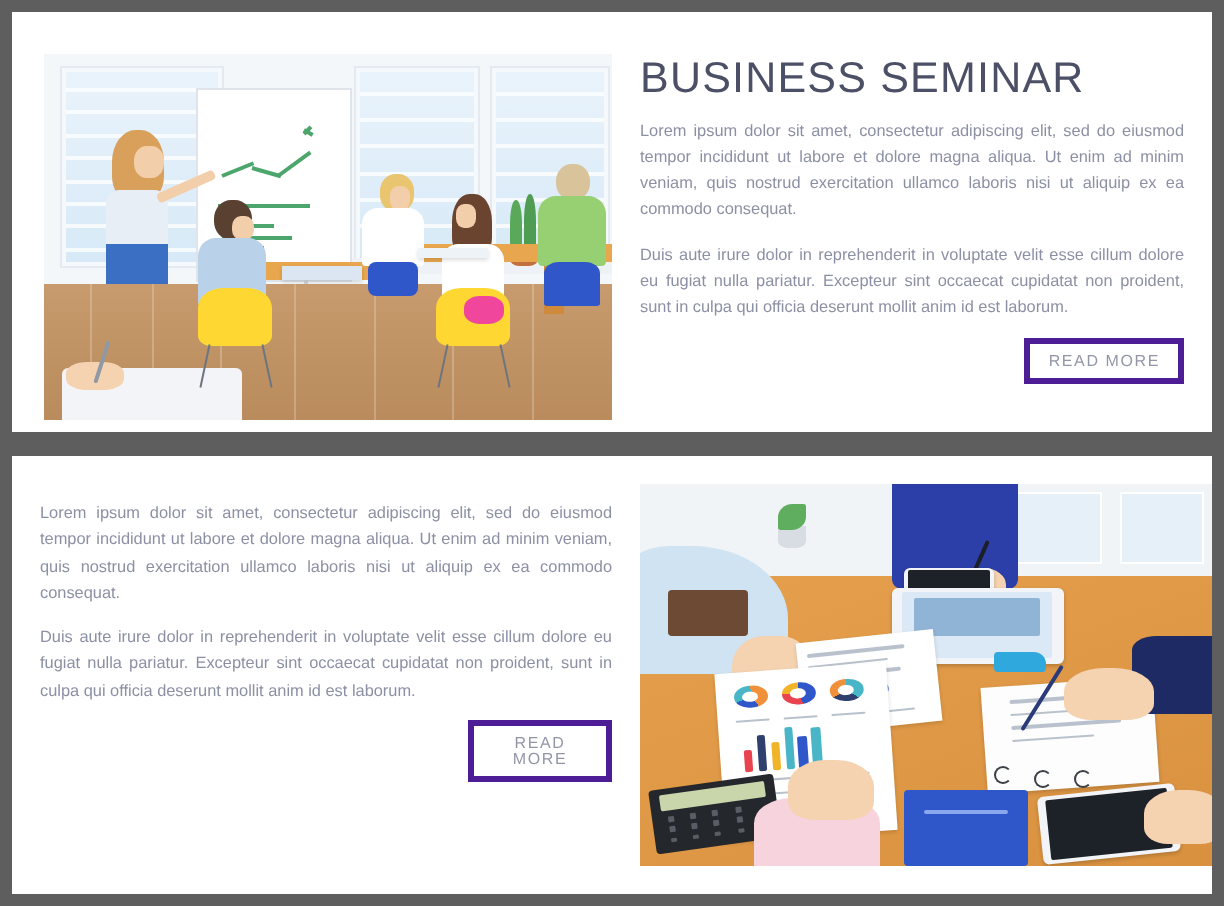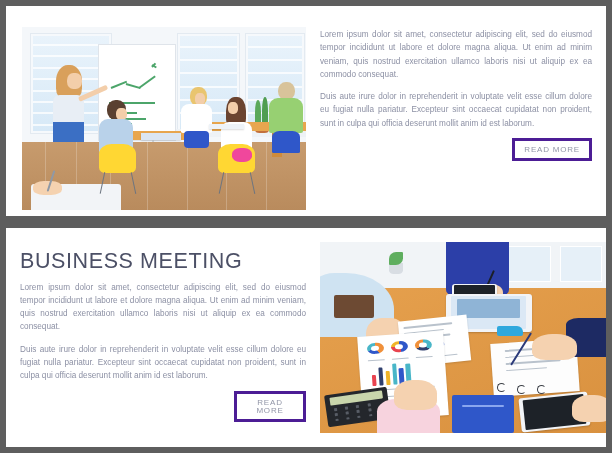--- a/index.html
+++ b/index.html
@@ -227,32 +227,32 @@
       <div class="l body" style="left:87%;top:39%;width:12%;height:19%;background:#97d072;"></div>
       <div class="l body" style="left:88%;top:57%;width:10%;height:12%;background:#2f57c9;"></div>
 
       <div class="l hand" style="left:4%;top:84%;width:10%;height:8%;background:#f5d2b0;border-radius:38%;"></div>
       <div class="l pen" style="left:10%;top:78%;width:2px;height:12%;background:#8f99a6;transform:rotate(18deg);"></div>
       <div class="l paper" style="left:42%;top:58%;width:14%;height:4%;background:#dbe6f2;"></div>
       <div class="l paper" style="left:66%;top:53%;width:12%;height:3%;background:#eef3f8;"></div>
     </div>
 
     <div class="txtcol" id="txt-seminar" style="left:314px;top:22px;width:272px;">
+      <h1 class="title">BUSINESS SEMINAR</h1>
       <p class="para">Lorem ipsum dolor sit amet, consectetur adipiscing elit, sed do eiusmod tempor incididunt ut labore et dolore magna aliqua. Ut enim ad minim veniam, quis nostrud exercitation ullamco laboris nisi ut aliquip ex ea commodo consequat.</p>
       <p class="para">Duis aute irure dolor in reprehenderit in voluptate velit esse cillum dolore eu fugiat nulla pariatur. Excepteur sint occaecat cupidatat non proident, sunt in culpa qui officia deserunt mollit anim id est laborum.</p>
       <div class="btnrow">
         <button class="readmore">READ MORE</button>
       </div>
     </div>
   </section>
 
   <section class="banner" id="banner-meeting">
 
     <div class="txtcol" id="txt-meeting" style="left:14px;top:22px;width:286px;">
-      <h1 class="title">BUSINESS MEETING</h1>
       <p class="para">Lorem ipsum dolor sit amet, consectetur adipiscing elit, sed do eiusmod tempor incididunt ut labore et dolore magna aliqua. Ut enim ad minim veniam, quis nostrud exercitation ullamco laboris nisi ut aliquip ex ea commodo consequat.</p>
       <p class="para">Duis aute irure dolor in reprehenderit in voluptate velit esse cillum dolore eu fugiat nulla pariatur. Excepteur sint occaecat cupidatat non proident, sunt in culpa qui officia deserunt mollit anim id est laborum.</p>
       <div class="btnrow left">
         <button class="readmore">READ MORE</button>
       </div>
     </div>
 
     <div class="illu" id="illu-meeting">
       <div class="l m-table"></div>
       <div class="l m-back"></div>

